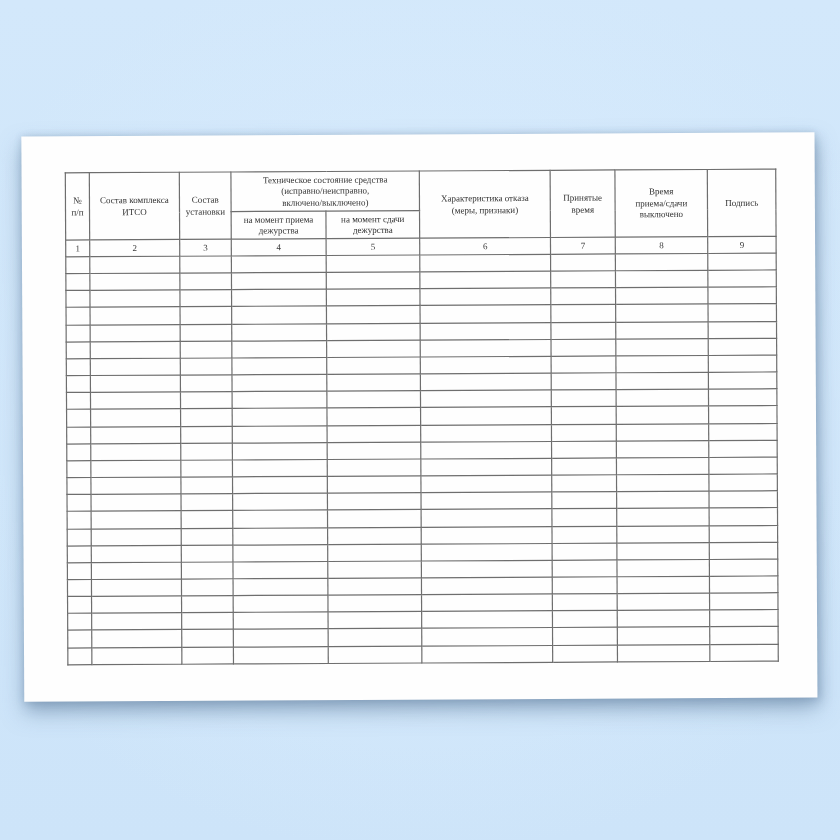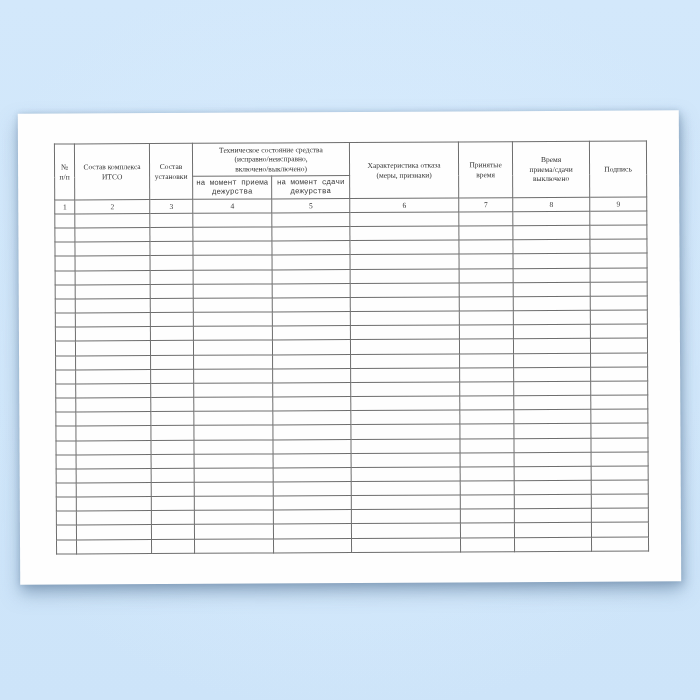--- a/index.html
+++ b/index.html
@@ -49,21 +49,21 @@
     font-size: 7.5px;
     line-height: 1.25;
     font-weight: normal;
     color: #333333;
     text-align: center;
     vertical-align: middle;
     white-space: pre-line;
     overflow: hidden;
   }
   tr.hrow1 th { height: 32px; }
-  tr.hrow2 th { height: 22px; font-family: Liberation Mono, monospace; }
+  tr.hrow2 th { height: 22px; }
   tr.numrow td { height: 13px; font-size: 7.5px; color: #3a3a3a; }
   tbody.rows tr { height: 14.17px; }
 </style>
 </head>
 <body>
 
 <div class="scene">
   <div class="paper">
     <table class="log">
       <colgroup>

